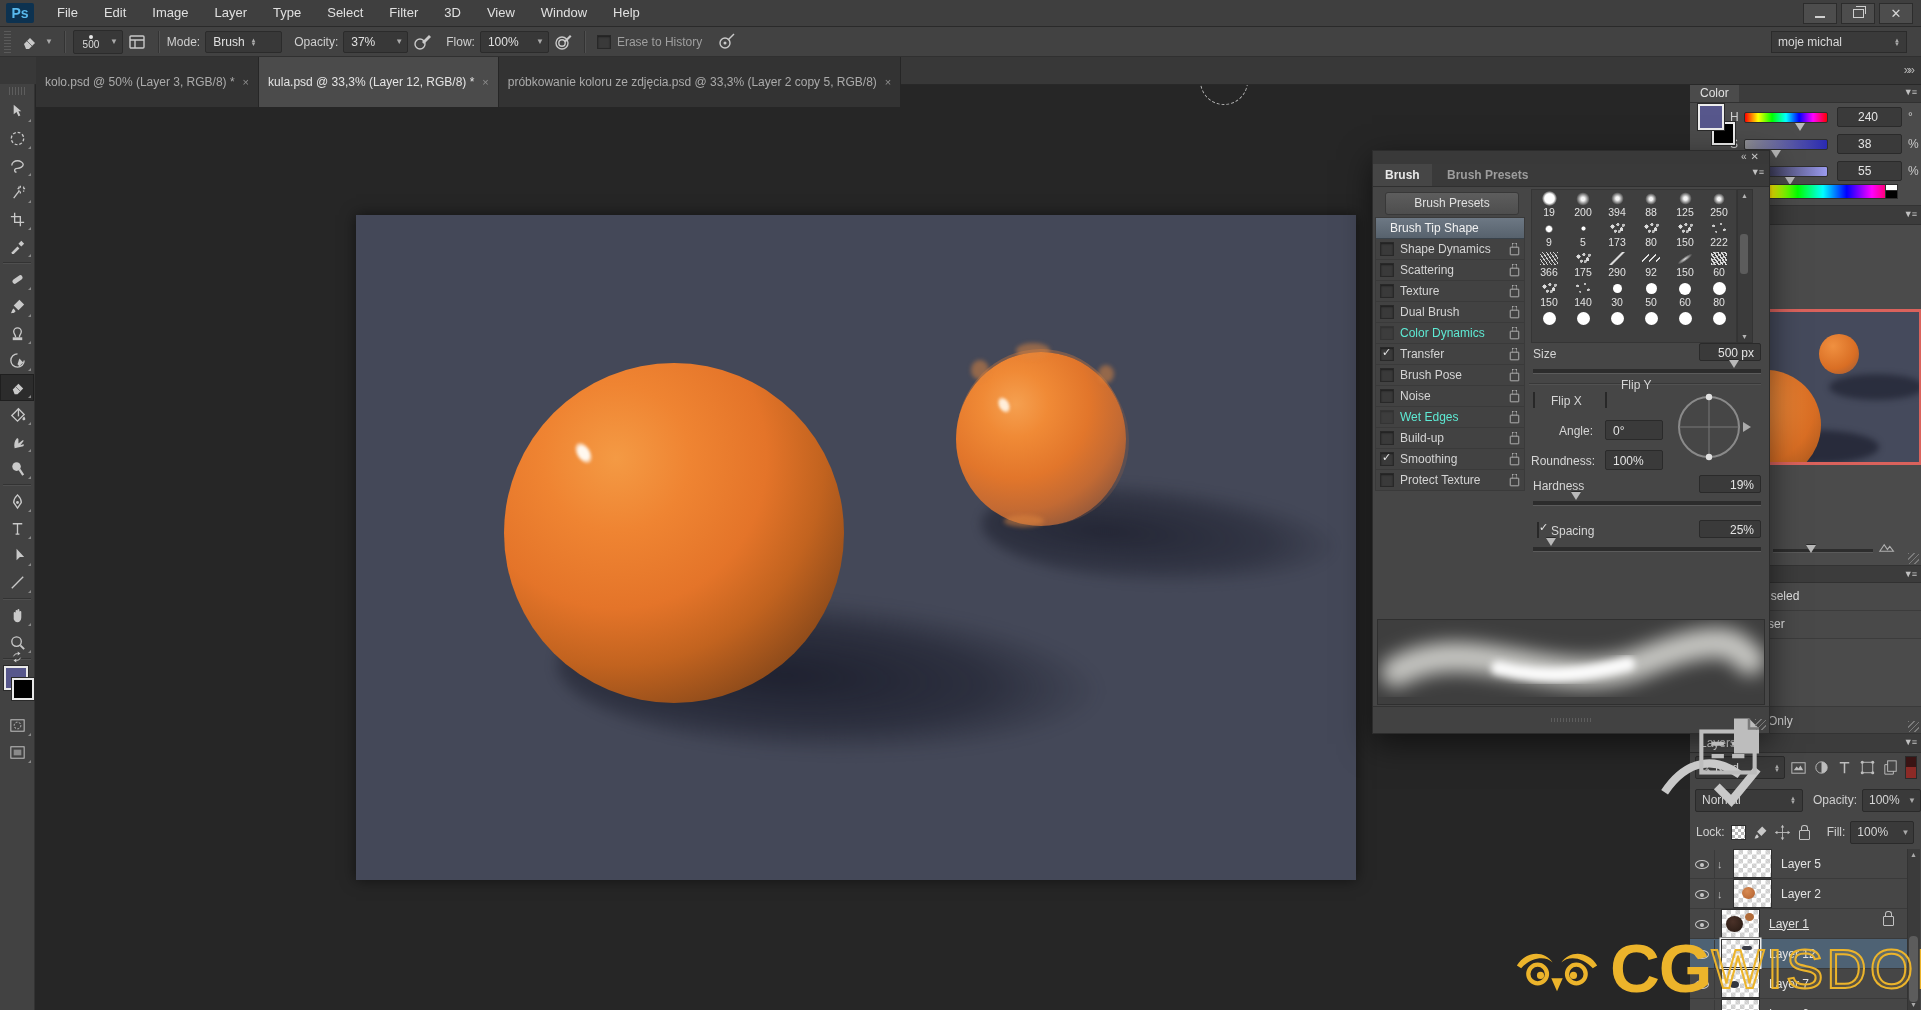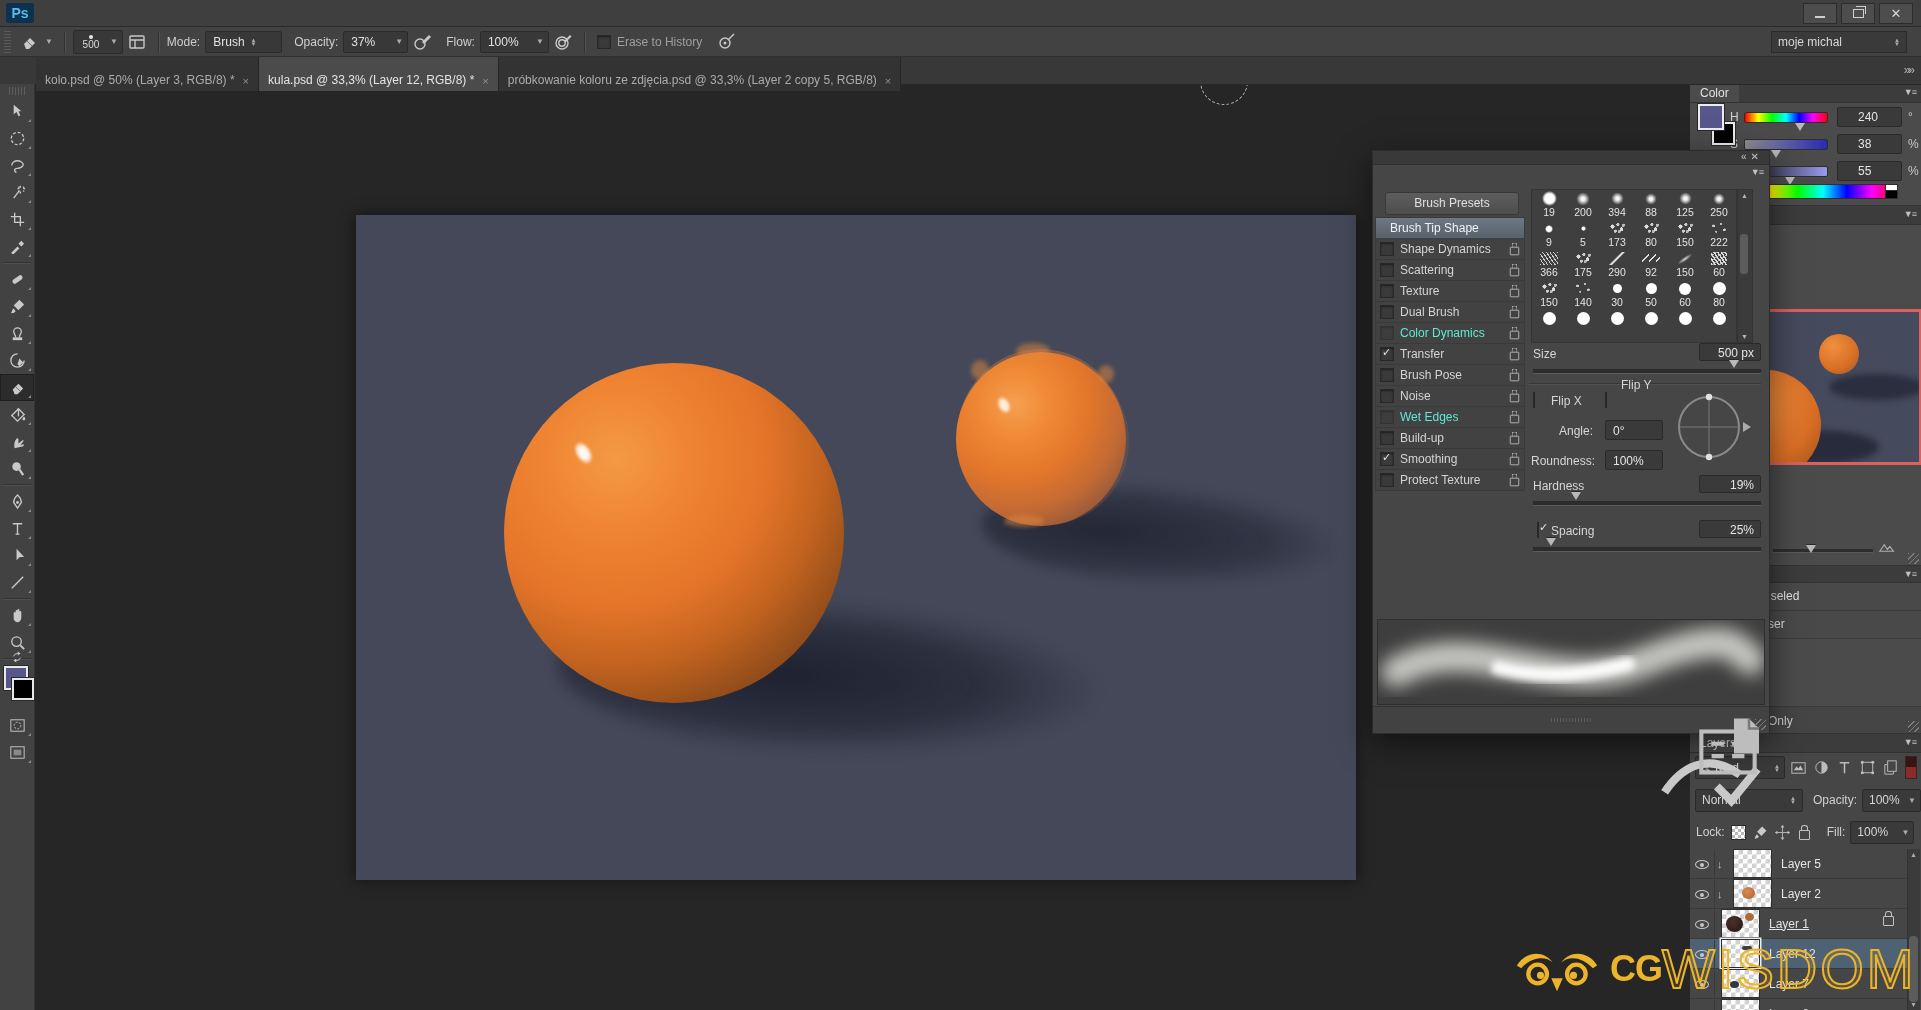--- a/index.html
+++ b/index.html
@@ -36,21 +36,21 @@
   #preset-thumb .pnum{font-size:10px;color:#ddd;line-height:9px;}
   .cb{width:12px;height:12px;background:#3a3a3a;border:1px solid #282828;box-shadow:inset 0 1px 2px rgba(0,0,0,.5);position:relative;flex:none;}
   .cb.checked:after{content:"✓";position:absolute;left:1px;top:-2px;font-size:11px;color:#e6e6e6;}
   #erase-hist-label{color:#9f9f9f;margin-left:6px;}
   #workspace-box{position:absolute;right:14px;top:4px;width:122px;height:20px;background:#3a3a3a;border:1px solid #2b2b2b;border-radius:0;display:flex;align-items:center;padding:0 6px;color:#d8d8d8;}
   #workspace-box .spin{margin-left:auto;}
 
   
   #tabbar{position:absolute;left:0;top:57px;width:1921px;height:27px;background:#383838;border-bottom:1px solid #282828;display:flex;align-items:flex-end;z-index:5;}
   #tab-list{display:flex;margin-left:36px;height:27px;}
-  .doc-tab{display:flex;align-items:flex-end;height:26px;padding:4px 9px;background:#333333;border-right:1px solid #262626;color:#ababab;font-size:12px;cursor:default;}
+  .doc-tab{display:flex;align-items:center;height:26px;padding:12px 9px;background:#333333;border-right:1px solid #262626;color:#ababab;font-size:12px;cursor:default;}
   .doc-tab.active{background:#4b4b4b;color:#e4e4e4;}
   .tab-close{margin-left:8px;font-size:11px;color:#8f8f8f;}
   #dock-collapse{position:absolute;right:8px;top:6px;color:#b5b5b5;font-size:12px;letter-spacing:-2px;}
 
   
   #toolbar{position:absolute;left:0;top:84px;width:34px;height:926px;background:#424242;border-right:1px solid #333;z-index:6;}
   #toolbar .tb-grip{height:8px;margin:3px 9px;background:repeating-linear-gradient(90deg,#5d5d5d 0 1px,transparent 1px 3px);}
   .tool{width:34px;height:27px;display:flex;align-items:center;justify-content:center;position:relative;}
   .tool svg{width:19px;height:19px;}
   .tool:after{content:"";position:absolute;right:3px;bottom:3px;border-left:3px solid transparent;border-bottom:3px solid #8a8a8a;}
@@ -217,21 +217,21 @@
   #bp-stroke{position:absolute;left:4px;top:468px;width:386px;height:84px;background:#3e3e3e;border:1px solid #2f2f2f;}
   #bp-bottom{position:absolute;left:0;top:555px;width:396px;height:26px;background:#424242;border-top:1px solid #333;}
   #bp-bottom svg{width:18px;height:18px;}
   .bpb-icon{position:absolute;top:4px;}
   #bp-bottom .grip-corner{right:3px;bottom:3px;}
   #bp-bottom .cgrip{position:absolute;left:178px;top:11px;width:40px;height:4px;background:repeating-linear-gradient(90deg,#5d5d5d 0 1px,transparent 1px 3px);}
 
   
   #watermark{position:absolute;left:1514px;top:941px;display:flex;align-items:center;z-index:100;pointer-events:none;}
   #wm-owl{width:86px;height:56px;margin-right:10px;}
-  #wm-bold{font-size:36px;font-weight:bold;color:#ecb42b;letter-spacing:-1px;line-height:56px;}
+  #wm-bold{font-size:69px;font-weight:bold;color:#ecb42b;letter-spacing:-1px;line-height:56px;}
   #wm-outline{font-size:56px;font-weight:400;color:rgba(236,180,43,.12);-webkit-text-stroke:2px #ecb42b;letter-spacing:3px;line-height:56px;}
 </style>
 </head>
 <body>
 
 <div id="root" class="noselect">
 
   <div id="pasteboard">
     <div id="canvas">
       <div id="big-shadow"></div>
@@ -245,20 +245,33 @@
       <div class="daub" style="left:660px;top:128px;width:34px;height:16px;"></div>
       <div class="daub" style="left:615px;top:145px;width:18px;height:20px;"></div>
       <div class="daub" style="left:742px;top:150px;width:16px;height:18px;"></div>
       <div class="daub" style="left:648px;top:300px;width:40px;height:12px;"></div>
     </div>
     <div id="brush-cursor"></div>
   </div>
 
   <div id="titlebar">
     <div id="ps-logo">Ps</div>
+    <nav id="menu-list" style="display:flex;">
+        <span class="menu-item">File</span>
+        <span class="menu-item">Edit</span>
+        <span class="menu-item">Image</span>
+        <span class="menu-item">Layer</span>
+        <span class="menu-item">Type</span>
+        <span class="menu-item">Select</span>
+        <span class="menu-item">Filter</span>
+        <span class="menu-item">3D</span>
+        <span class="menu-item">View</span>
+        <span class="menu-item">Window</span>
+        <span class="menu-item">Help</span>
+      </nav>
     <div id="win-controls">
       <div class="winbtn">
           <span class="bar"></span>
         </div>
       <div class="winbtn">
           <span class="rest"></span>
         </div>
       <div class="winbtn">
           <span class="x">✕</span>
         </div>
@@ -742,20 +755,24 @@
         <span class="sthumb"></span>
         <span class="arr" style="bottom:2px;">▼</span>
       </div>
     </div>
   </div>
 
   <div id="brush-panel">
     <div id="bp-titlebar">
       <span class="tb-btns"><span>«</span><span>✕</span></span>
     </div>
+    <div id="bp-tabs">
+      <span class="bp-tab active">Brush</span>
+      <span class="bp-tab">Brush Presets</span>
+    </div>
     <span id="bp-menu">▼≡</span>
     <div id="bp-presets-btn">Brush Presets</div>
     <div id="brush-options">
         <div class="bopt tip-selected">
           <span class="olabel">Brush Tip Shape</span>
         </div>
         <div class="bopt">
           <span class="cb"></span>
           <span class="olabel">Shape Dynamics</span>
           <span class="padlock"></span>

